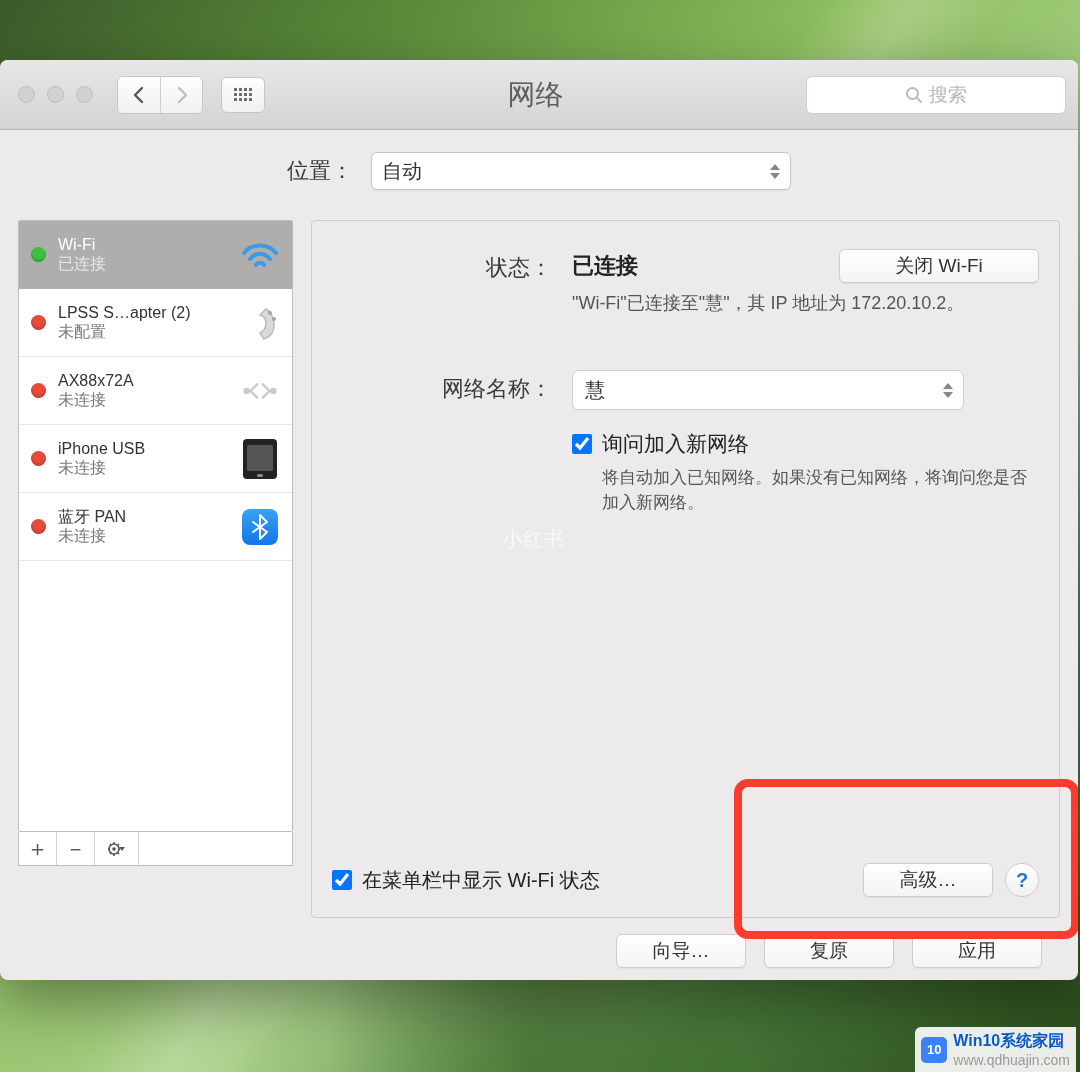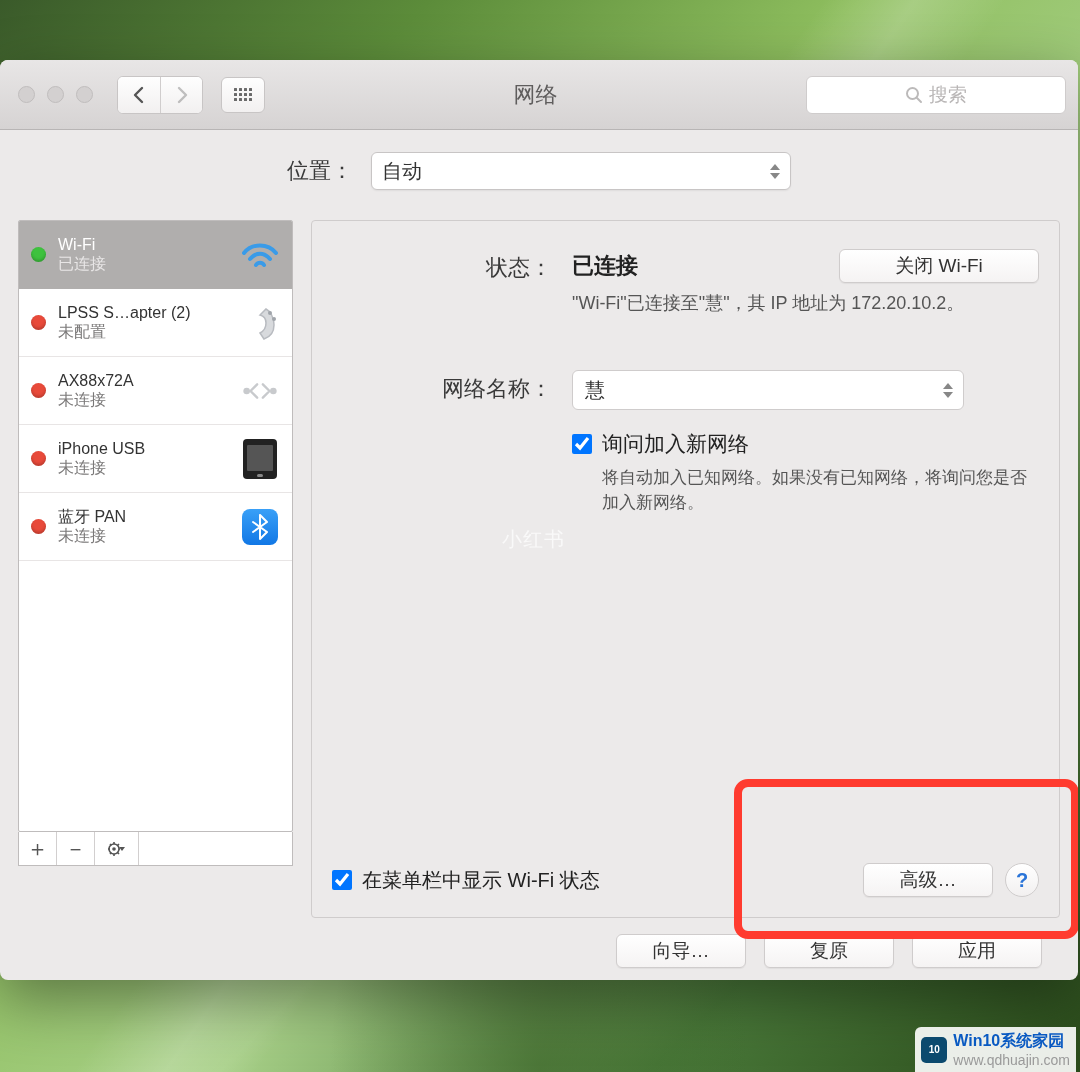--- a/index.html
+++ b/index.html
@@ -70,21 +70,21 @@
     background: linear-gradient(#fefefe,#f2f0f0);
     border: 1px solid #c8c5c5;
     border-radius: 6px;
     cursor: pointer;
   }
   .grid-icon { display: grid; grid-template-columns: repeat(4, 3px); grid-template-rows: repeat(3, 3px); gap: 2px; }
   .grid-icon span { background: #6a6a6a; border-radius: 0.5px; }
   .win-title {
     flex: 1;
     text-align: center;
-    font-size: 22px;
+    font-size: 28px;
     color: #5f5d5d;
     font-weight: 400;
   }
   .search-field {
     width: 260px;
     height: 38px;
     background: #fff;
     border: 1px solid #cfcccc;
     border-radius: 6px;
     display: flex;
@@ -310,25 +310,25 @@
     bottom: 0;
     display: flex;
     align-items: center;
     gap: 6px;
     background: rgba(255,255,255,0.9);
     border-radius: 6px 0 0 0;
     padding: 4px 6px;
   }
   .wm-badge {
     width: 26px; height: 26px;
-    background: #0c4a6e;
+    background: #3b82f6;
     border-radius: 5px;
     color: #fff;
     display:flex; align-items:center; justify-content:center;
-    font-size: 10px;
+    font-size: 13px;
     font-weight: bold;
   }
   .wm-main {
     color: #0a5ac2;
     font-weight: bold;
     font-size: 16px;
   }
   .wm-sub {
     color: #9a9a9a;
     font-size: 14px;

